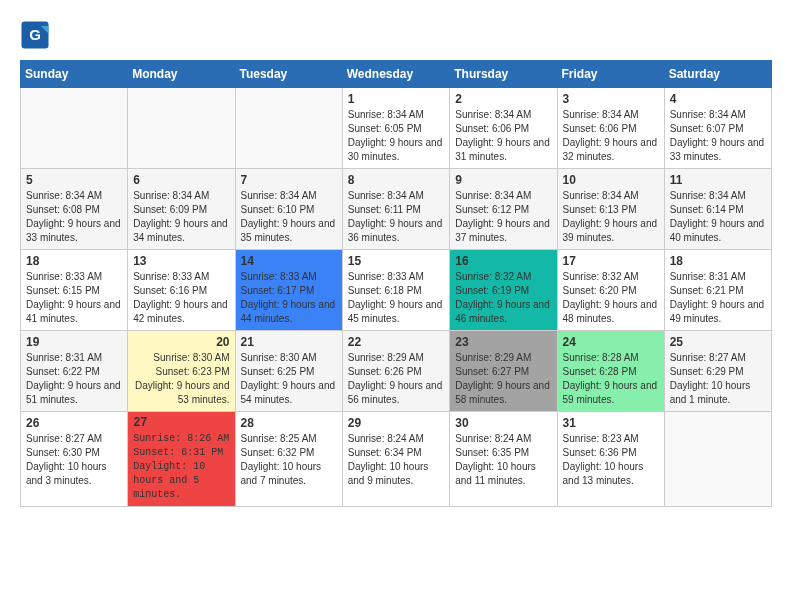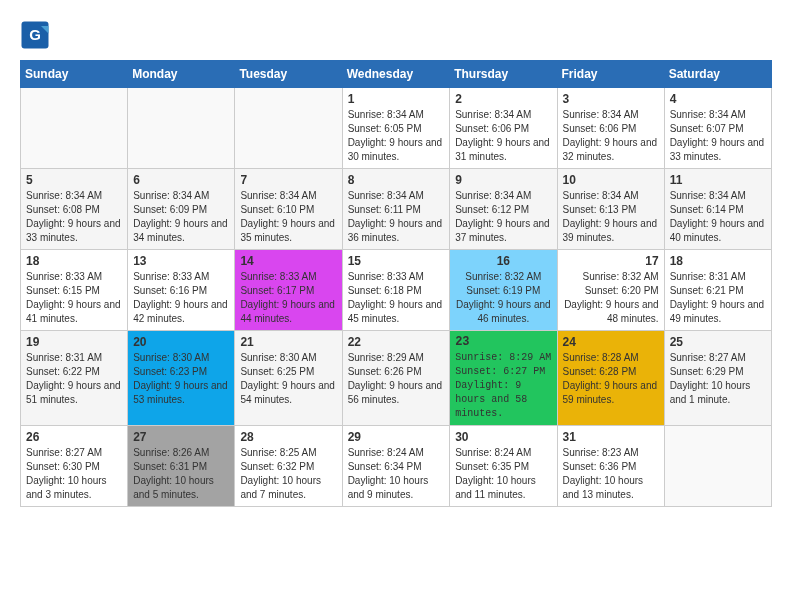--- a/index.html
+++ b/index.html
@@ -219,42 +219,42 @@
 Daylight: 9 hours
 and 41 minutes.</div>
         </td>
         <td style="background: rgb(255, 255, 255);">
           <span class="day-num">13</span>
           <div class="day-info">Sunrise: 8:33 AM
 Sunset: 6:16 PM
 Daylight: 9 hours
 and 42 minutes.</div>
         </td>
-        <td style="background: #d946ef;">
+        <td style="background: #3b82f6;">
           <span class="day-num">14</span>
           <div class="day-info">Sunrise: 8:33 AM
 Sunset: 6:17 PM
 Daylight: 9 hours
 and 44 minutes.</div>
         </td>
         <td style="background: rgb(255, 255, 255);">
           <span class="day-num">15</span>
           <div class="day-info">Sunrise: 8:33 AM
 Sunset: 6:18 PM
 Daylight: 9 hours
 and 45 minutes.</div>
         </td>
-        <td style="background: #7dd3fc; text-align: center;">
+        <td style="background: #14b8a6;">
           <span class="day-num">16</span>
           <div class="day-info">Sunrise: 8:32 AM
 Sunset: 6:19 PM
 Daylight: 9 hours
 and 46 minutes.</div>
         </td>
-        <td style="background: rgb(255, 255, 255); text-align: right;">
+        <td style="background: rgb(255, 255, 255);">
           <span class="day-num">17</span>
           <div class="day-info">Sunrise: 8:32 AM
 Sunset: 6:20 PM
 Daylight: 9 hours
 and 48 minutes.</div>
         </td>
         <td style="background: rgb(255, 255, 255);">
           <span class="day-num">18</span>
           <div class="day-info">Sunrise: 8:31 AM
 Sunset: 6:21 PM
@@ -263,49 +263,49 @@
         </td>
       </tr>
       <tr>
         <td style="background: rgb(245, 245, 245);">
           <span class="day-num">19</span>
           <div class="day-info">Sunrise: 8:31 AM
 Sunset: 6:22 PM
 Daylight: 9 hours
 and 51 minutes.</div>
         </td>
-        <td style="background: #0ea5e9;">
+        <td style="background: #fef9c3; text-align: right;">
           <span class="day-num">20</span>
           <div class="day-info">Sunrise: 8:30 AM
 Sunset: 6:23 PM
 Daylight: 9 hours
 and 53 minutes.</div>
         </td>
         <td style="background: rgb(245, 245, 245);">
           <span class="day-num">21</span>
           <div class="day-info">Sunrise: 8:30 AM
 Sunset: 6:25 PM
 Daylight: 9 hours
 and 54 minutes.</div>
         </td>
         <td style="background: rgb(245, 245, 245);">
           <span class="day-num">22</span>
           <div class="day-info">Sunrise: 8:29 AM
 Sunset: 6:26 PM
 Daylight: 9 hours
 and 56 minutes.</div>
         </td>
-        <td style="background: #22c55e; font-family: Liberation Mono, monospace;">
+        <td style="background: #a3a3a3;">
           <span class="day-num">23</span>
           <div class="day-info">Sunrise: 8:29 AM
 Sunset: 6:27 PM
 Daylight: 9 hours
 and 58 minutes.</div>
         </td>
-        <td style="background: #eab308;">
+        <td style="background: #86efac;">
           <span class="day-num">24</span>
           <div class="day-info">Sunrise: 8:28 AM
 Sunset: 6:28 PM
 Daylight: 9 hours
 and 59 minutes.</div>
         </td>
         <td style="background: rgb(245, 245, 245);">
           <span class="day-num">25</span>
           <div class="day-info">Sunrise: 8:27 AM
 Sunset: 6:29 PM
@@ -314,21 +314,21 @@
         </td>
       </tr>
       <tr>
         <td style="background: rgb(255, 255, 255);">
           <span class="day-num">26</span>
           <div class="day-info">Sunrise: 8:27 AM
 Sunset: 6:30 PM
 Daylight: 10 hours
 and 3 minutes.</div>
         </td>
-        <td style="background: #a3a3a3;">
+        <td style="background: #ef4444; font-family: Liberation Mono, monospace;">
           <span class="day-num">27</span>
           <div class="day-info">Sunrise: 8:26 AM
 Sunset: 6:31 PM
 Daylight: 10 hours
 and 5 minutes.</div>
         </td>
         <td style="background: rgb(255, 255, 255);">
           <span class="day-num">28</span>
           <div class="day-info">Sunrise: 8:25 AM
 Sunset: 6:32 PM

